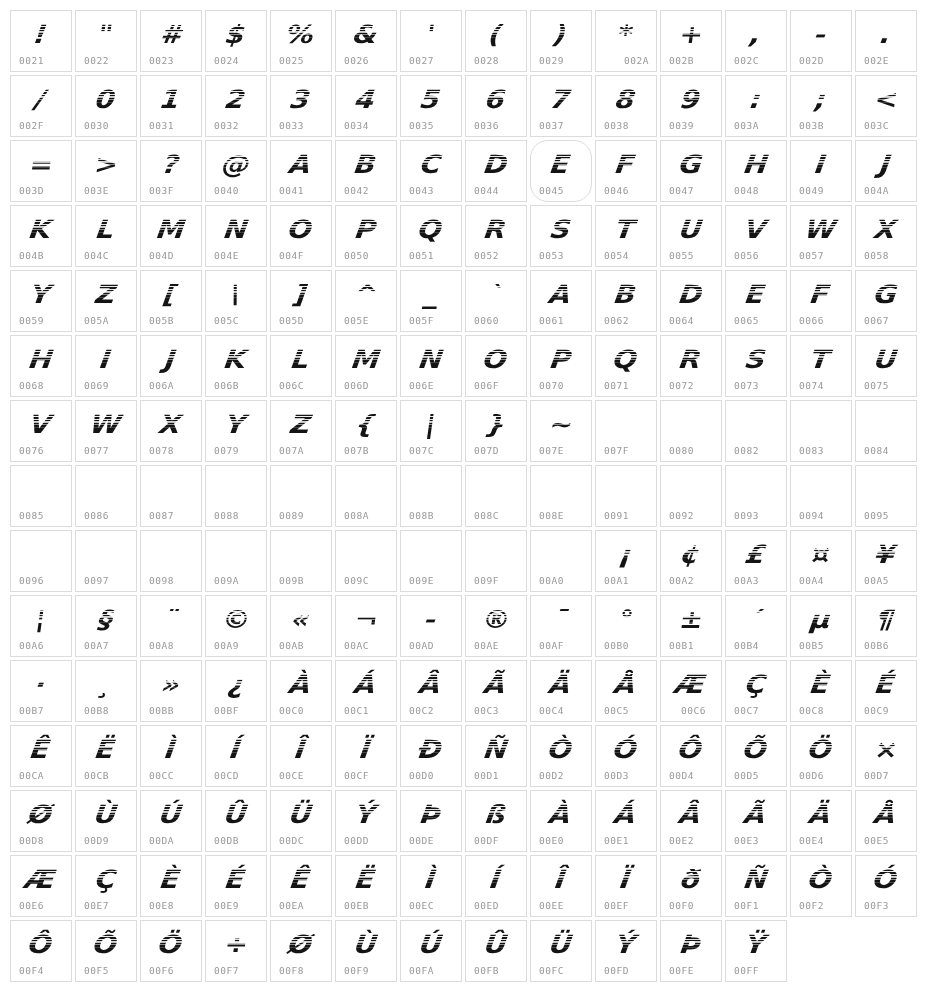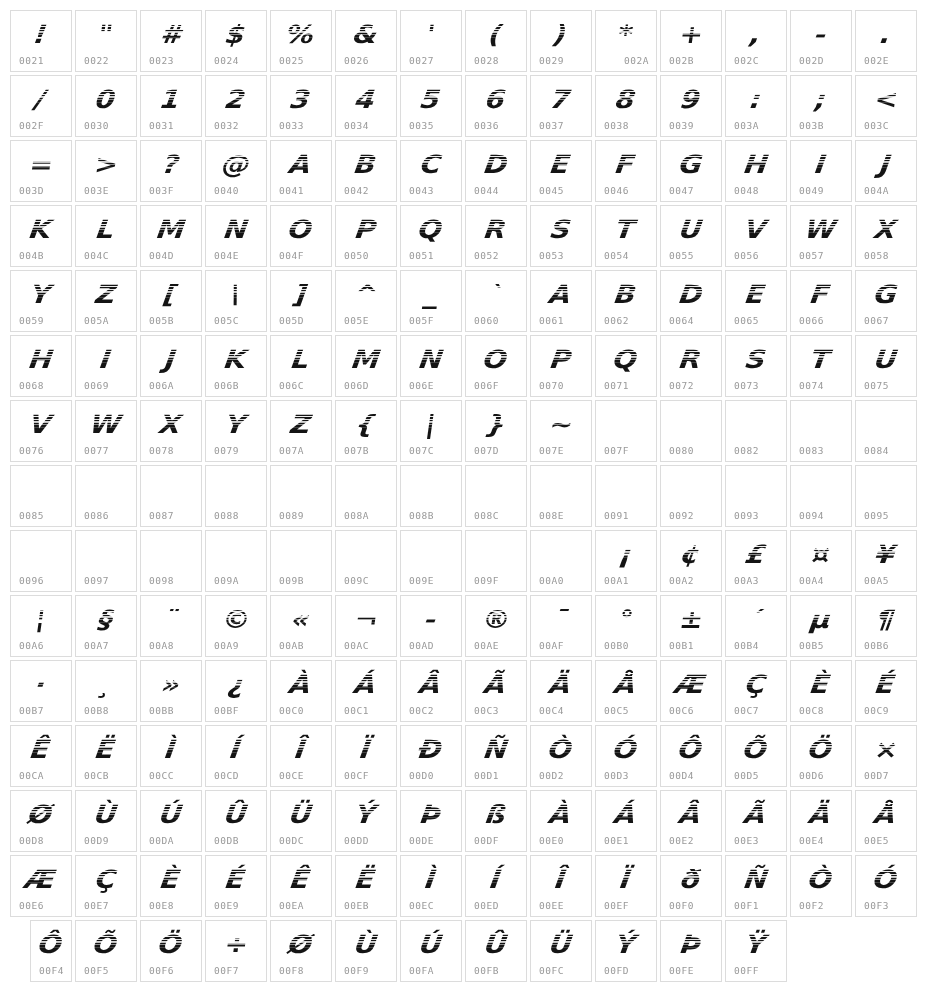--- a/index.html
+++ b/index.html
@@ -352,21 +352,21 @@
   </div>
 
   <div class="cell" style="border-color: rgb(220, 220, 220);">
     <div class="glyph-box">
       <span class="glyph" style="color: rgb(20, 20, 20);">D</span>
       <span class="scanlines"></span>
     </div>
     <span class="code" style="color: rgb(153, 153, 153);">0044</span>
   </div>
 
-  <div class="cell" style="border-color: rgb(220, 220, 220);">
+  <div class="cell" style="border-color: rgb(220, 220, 220); border-radius: 18px;">
     <div class="glyph-box">
       <span class="glyph" style="color: rgb(20, 20, 20);">E</span>
       <span class="scanlines"></span>
     </div>
     <span class="code" style="color: rgb(153, 153, 153);">0045</span>
   </div>
 
   <div class="cell" style="border-color: rgb(220, 220, 220);">
     <div class="glyph-box">
       <span class="glyph" style="color: rgb(20, 20, 20);">F</span>
@@ -1270,21 +1270,21 @@
       <span class="scanlines"></span>
     </div>
     <span class="code" style="color: rgb(153, 153, 153);">00C5</span>
   </div>
 
   <div class="cell" style="border-color: rgb(220, 220, 220);">
     <div class="glyph-box">
       <span class="glyph" style="color: rgb(20, 20, 20);">Æ</span>
       <span class="scanlines"></span>
     </div>
-    <span class="code" style="color: rgb(153, 153, 153);">00C6</span>
+    <span class="code" style="color: rgb(153, 153, 153); margin-left: 12px;">00C6</span>
   </div>
 
   <div class="cell" style="border-color: rgb(220, 220, 220);">
     <div class="glyph-box">
       <span class="glyph" style="color: rgb(20, 20, 20);">Ç</span>
       <span class="scanlines"></span>
     </div>
     <span class="code" style="color: rgb(153, 153, 153);">00C7</span>
   </div>
 
@@ -1633,21 +1633,21 @@
   </div>
 
   <div class="cell" style="border-color: rgb(220, 220, 220);">
     <div class="glyph-box">
       <span class="glyph" style="color: rgb(20, 20, 20);">Ó</span>
       <span class="scanlines"></span>
     </div>
     <span class="code" style="color: rgb(153, 153, 153);">00F3</span>
   </div>
 
-  <div class="cell" style="border-color: rgb(220, 220, 220); margin-left: 20px;">
+  <div class="cell" style="border-color: rgb(220, 220, 220);">
     <div class="glyph-box">
       <span class="glyph" style="color: rgb(20, 20, 20);">Ô</span>
       <span class="scanlines"></span>
     </div>
     <span class="code" style="color: rgb(153, 153, 153);">00F4</span>
   </div>
 
   <div class="cell" style="border-color: rgb(220, 220, 220);">
     <div class="glyph-box">
       <span class="glyph" style="color: rgb(20, 20, 20);">Õ</span>

